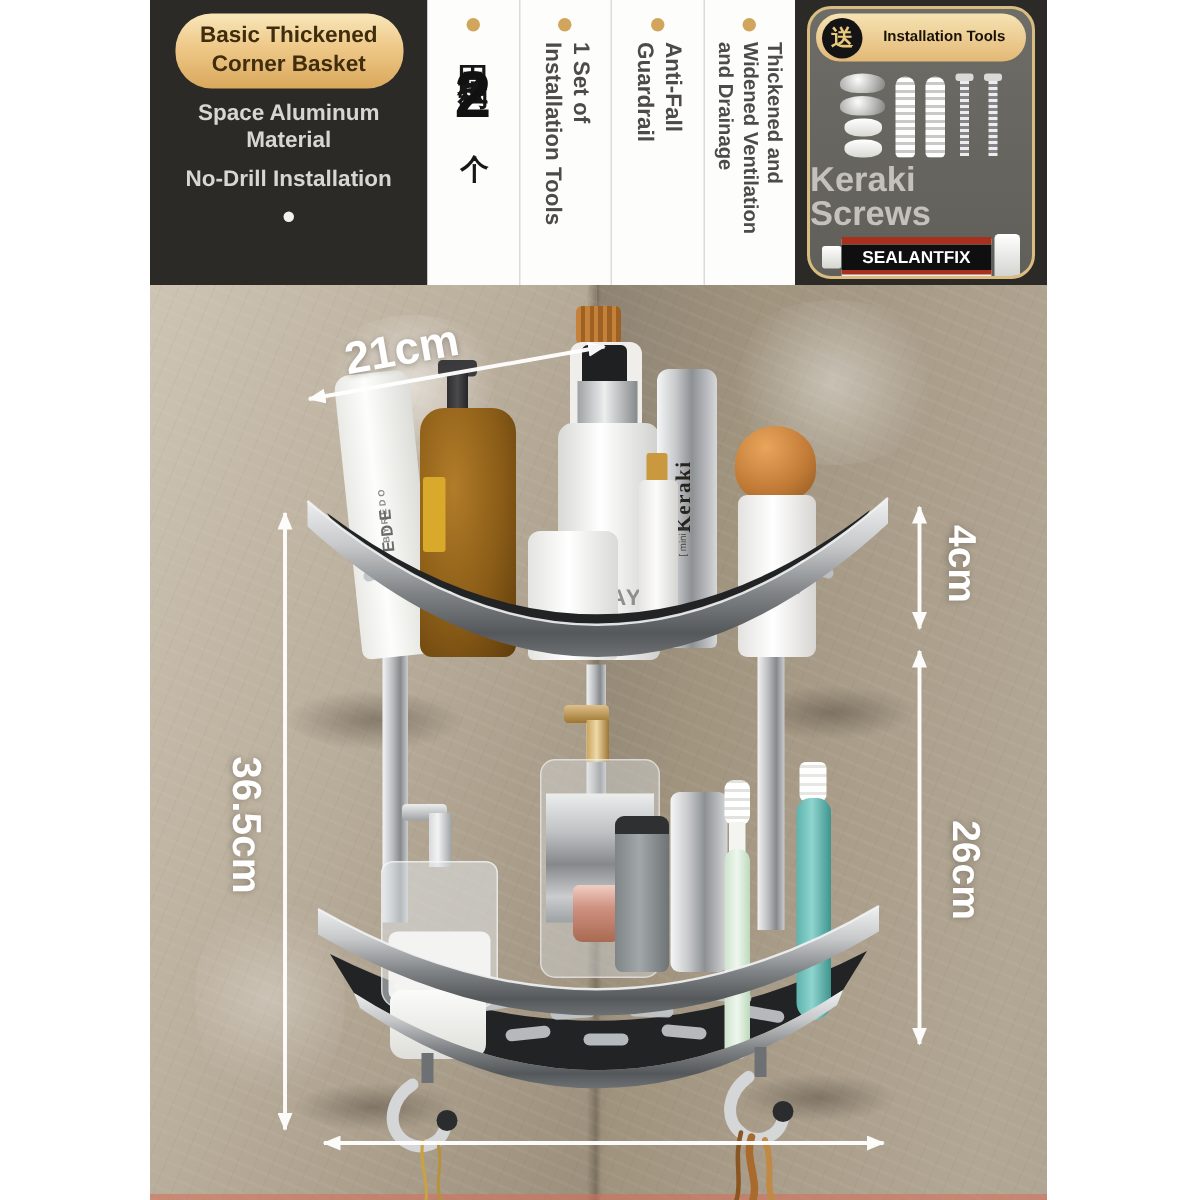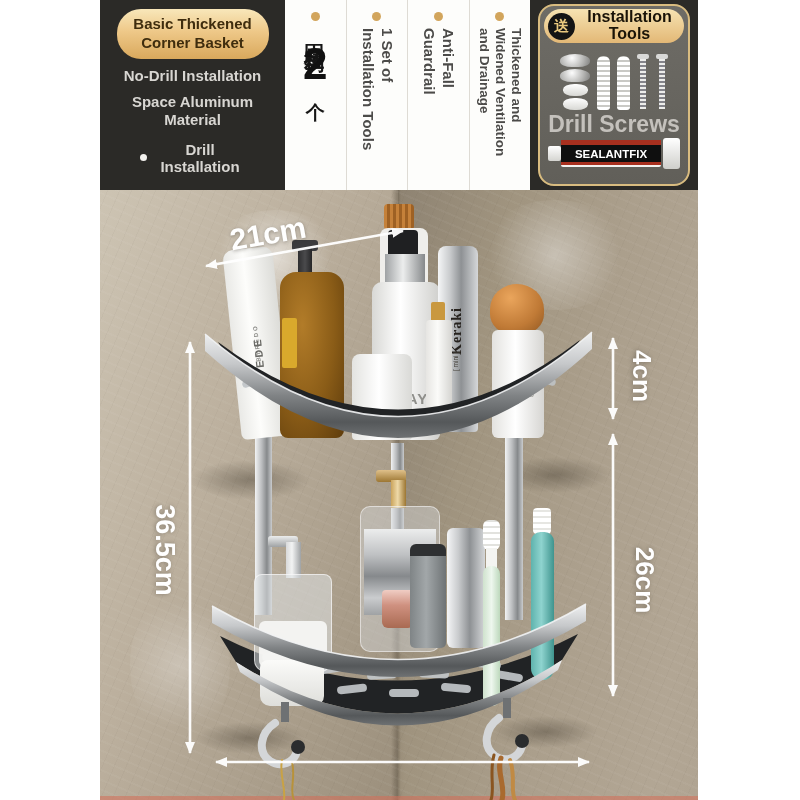--- a/index.html
+++ b/index.html
@@ -30,21 +30,21 @@
   .cn-num{font-size:44px;font-weight:bold;color:#111;line-height:1.0;margin-top:2px;}
   .cn-unit{writing-mode:vertical-rl;text-orientation:upright;font-size:19px;font-weight:bold;color:#161616;margin-top:2px;}
 
   .hp-right{width:168px;height:190px;display:flex;align-items:center;justify-content:center;}
   .gift-box{width:152px;height:182px;background:linear-gradient(180deg,#6e6c66,#615f59);border:2px solid #d9bc80;
             border-radius:16px;box-sizing:border-box;display:flex;flex-direction:column;align-items:center;overflow:hidden;}
   .gift-pill{margin-top:3px;width:140px;height:34px;border-radius:17px;background:linear-gradient(180deg,#f6e3b2,#e3b876);
              display:flex;align-items:center;gap:4px;box-sizing:border-box;padding:0 4px;}
   .gift-circle{width:27px;height:27px;border-radius:50%;background:#141414;color:#e9c87e;font-size:15px;font-weight:bold;
                display:flex;align-items:center;justify-content:center;flex:0 0 auto;}
-  .gift-title{color:#191307;font-weight:bold;font-size:16px;line-height:1.05;text-align:center;flex:1;}
+  .gift-title{color:#191307;font-weight:bold;font-size:10px;line-height:1.05;text-align:center;flex:1;}
   .screws-row{display:flex;align-items:flex-end;gap:7px;margin-top:5px;height:62px;}
   .caps-col{display:flex;flex-direction:column;gap:2px;align-items:center;}
   .cap-metal{width:30px;height:13px;border-radius:50% 50% 40% 40%;background:radial-gradient(circle at 40% 30%,#fdfdfd,#b9b9b7 55%,#7c7c7a);}
   .cap-white{width:25px;height:12px;border-radius:45%;background:linear-gradient(180deg,#ffffff,#d8d8d4);}
   .anchor{width:13px;height:54px;border-radius:6px 6px 3px 3px;background:repeating-linear-gradient(0deg,#ffffff 0 3px,#c9c9c5 3px 5px);}
   .screw{position:relative;width:12px;height:56px;}
   .screw .shaft{position:absolute;left:3px;top:5px;width:6px;height:50px;background:repeating-linear-gradient(0deg,#ededeb 0 2px,#84848a 2px 4px);}
   .screw .head{position:absolute;left:0;top:0;width:12px;height:5px;border-radius:2px;background:#d9d9d7;}
   .drill-label{color:#c4c1bc;font-weight:bold;font-size:23px;line-height:1;margin-top:3px;}
   .tube{position:relative;width:132px;height:27px;margin-top:4px;}
@@ -91,25 +91,24 @@
 </head>
 <body>
 
 <div class="page">
  <div class="content">
 
   <div class="header">
 
     <div class="hp-left panel-dark">
       <div class="badge">Basic Thickened Corner Basket</div>
+      <div class="feat">Space Aluminum Material</div>
       <div class="feat">No-Drill Installation</div>
-      <div class="feat">Space Aluminum Material</div>
       <div class="feat-bullet">
         <span class="bullet-dot"></span>
-        <span class="feat-b-text">Drill Installation</span>
       </div>
     </div>
 
     <div class="hp-mid">
       <div class="vcol">
         <span class="gold-dot"></span>
         <div class="cn-stack">
           <span class="cn-chars">固定挂钩</span>
           <span class="cn-num">2</span>
           <span class="cn-unit">个</span>
@@ -150,21 +149,21 @@
           <span class="anchor"></span>
           <span class="screw">
                 <span class="head"></span>
                 <span class="shaft"></span>
               </span>
           <span class="screw">
                 <span class="head"></span>
                 <span class="shaft"></span>
               </span>
         </div>
-        <div class="drill-label">Drill Screws</div>
+        <div class="drill-label">Keraki Screws</div>
         <div class="tube">
           <span class="nozzle"></span>
           <span class="bodyt"></span>
           <span class="redtop"></span>
           <span class="label">SEALANTFIX</span>
           <span class="redbot"></span>
           <span class="tail"></span>
         </div>
       </div>
     </div>

